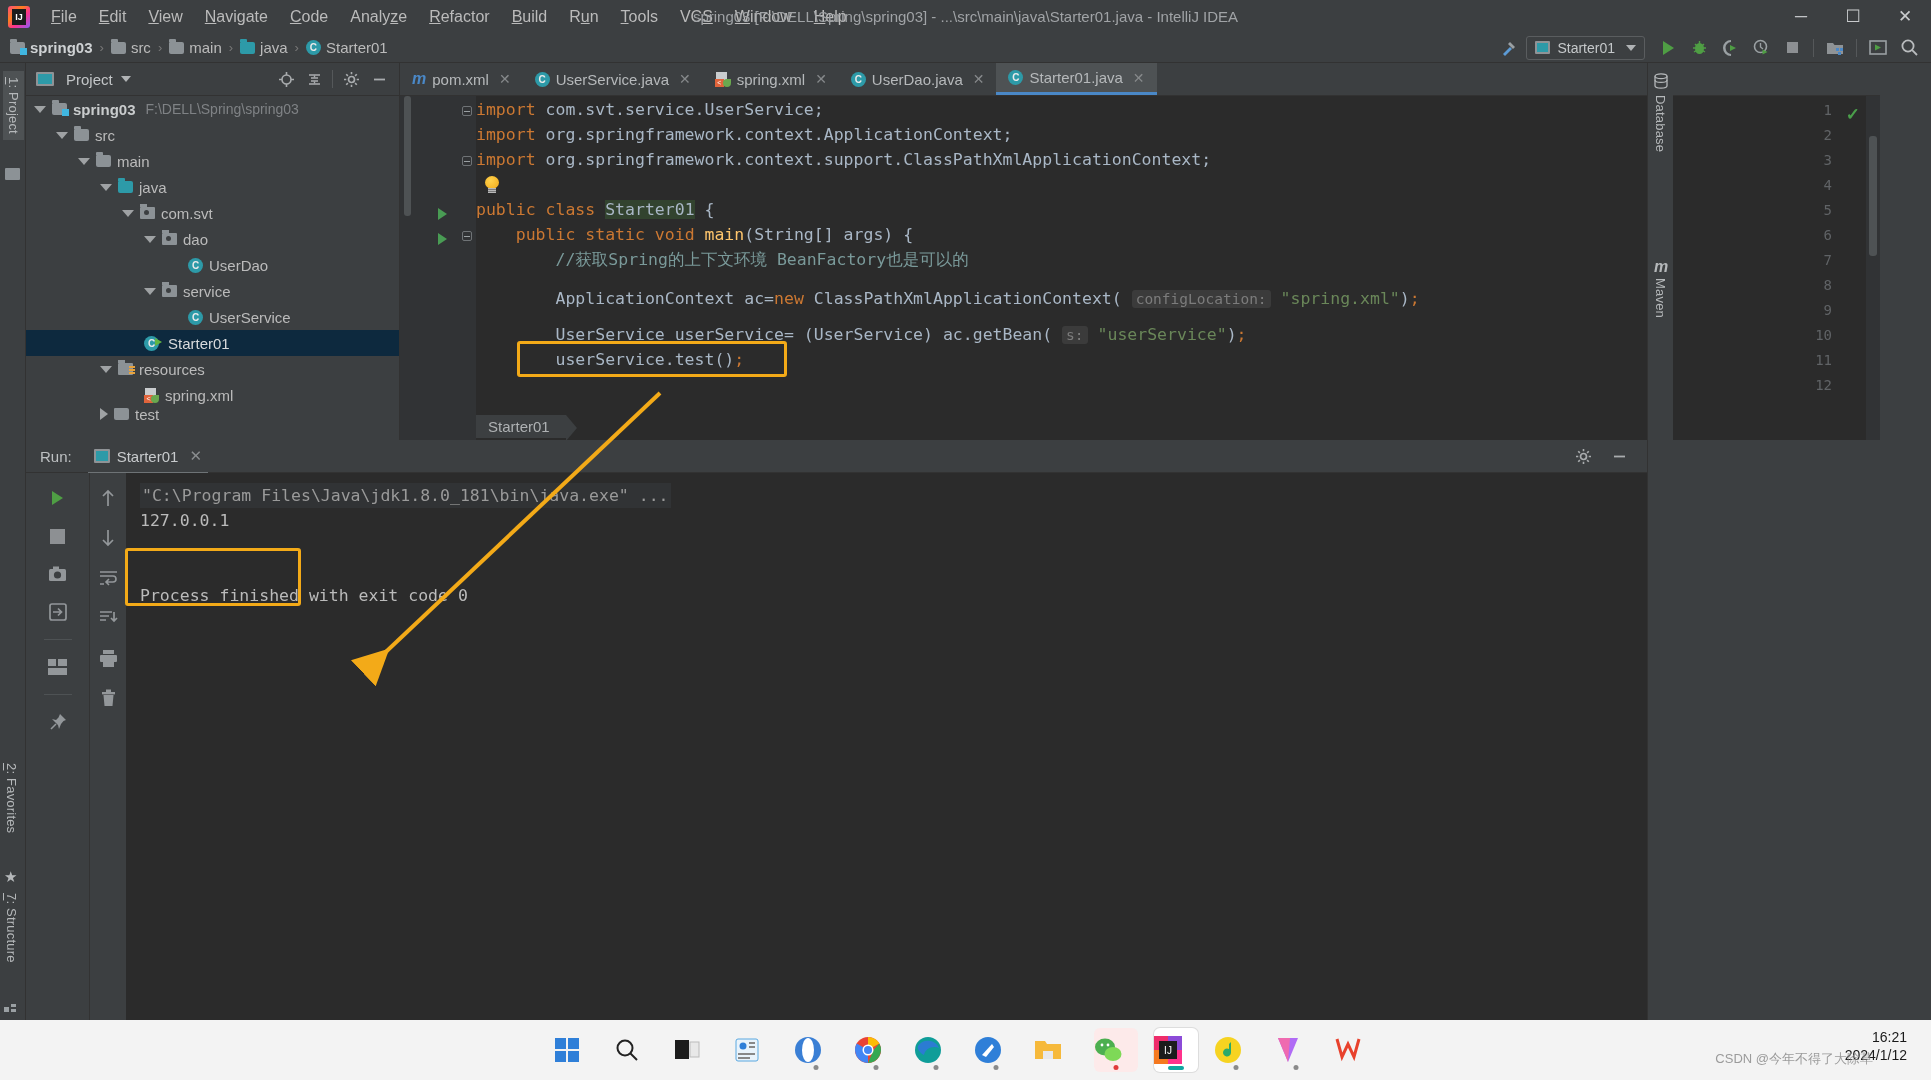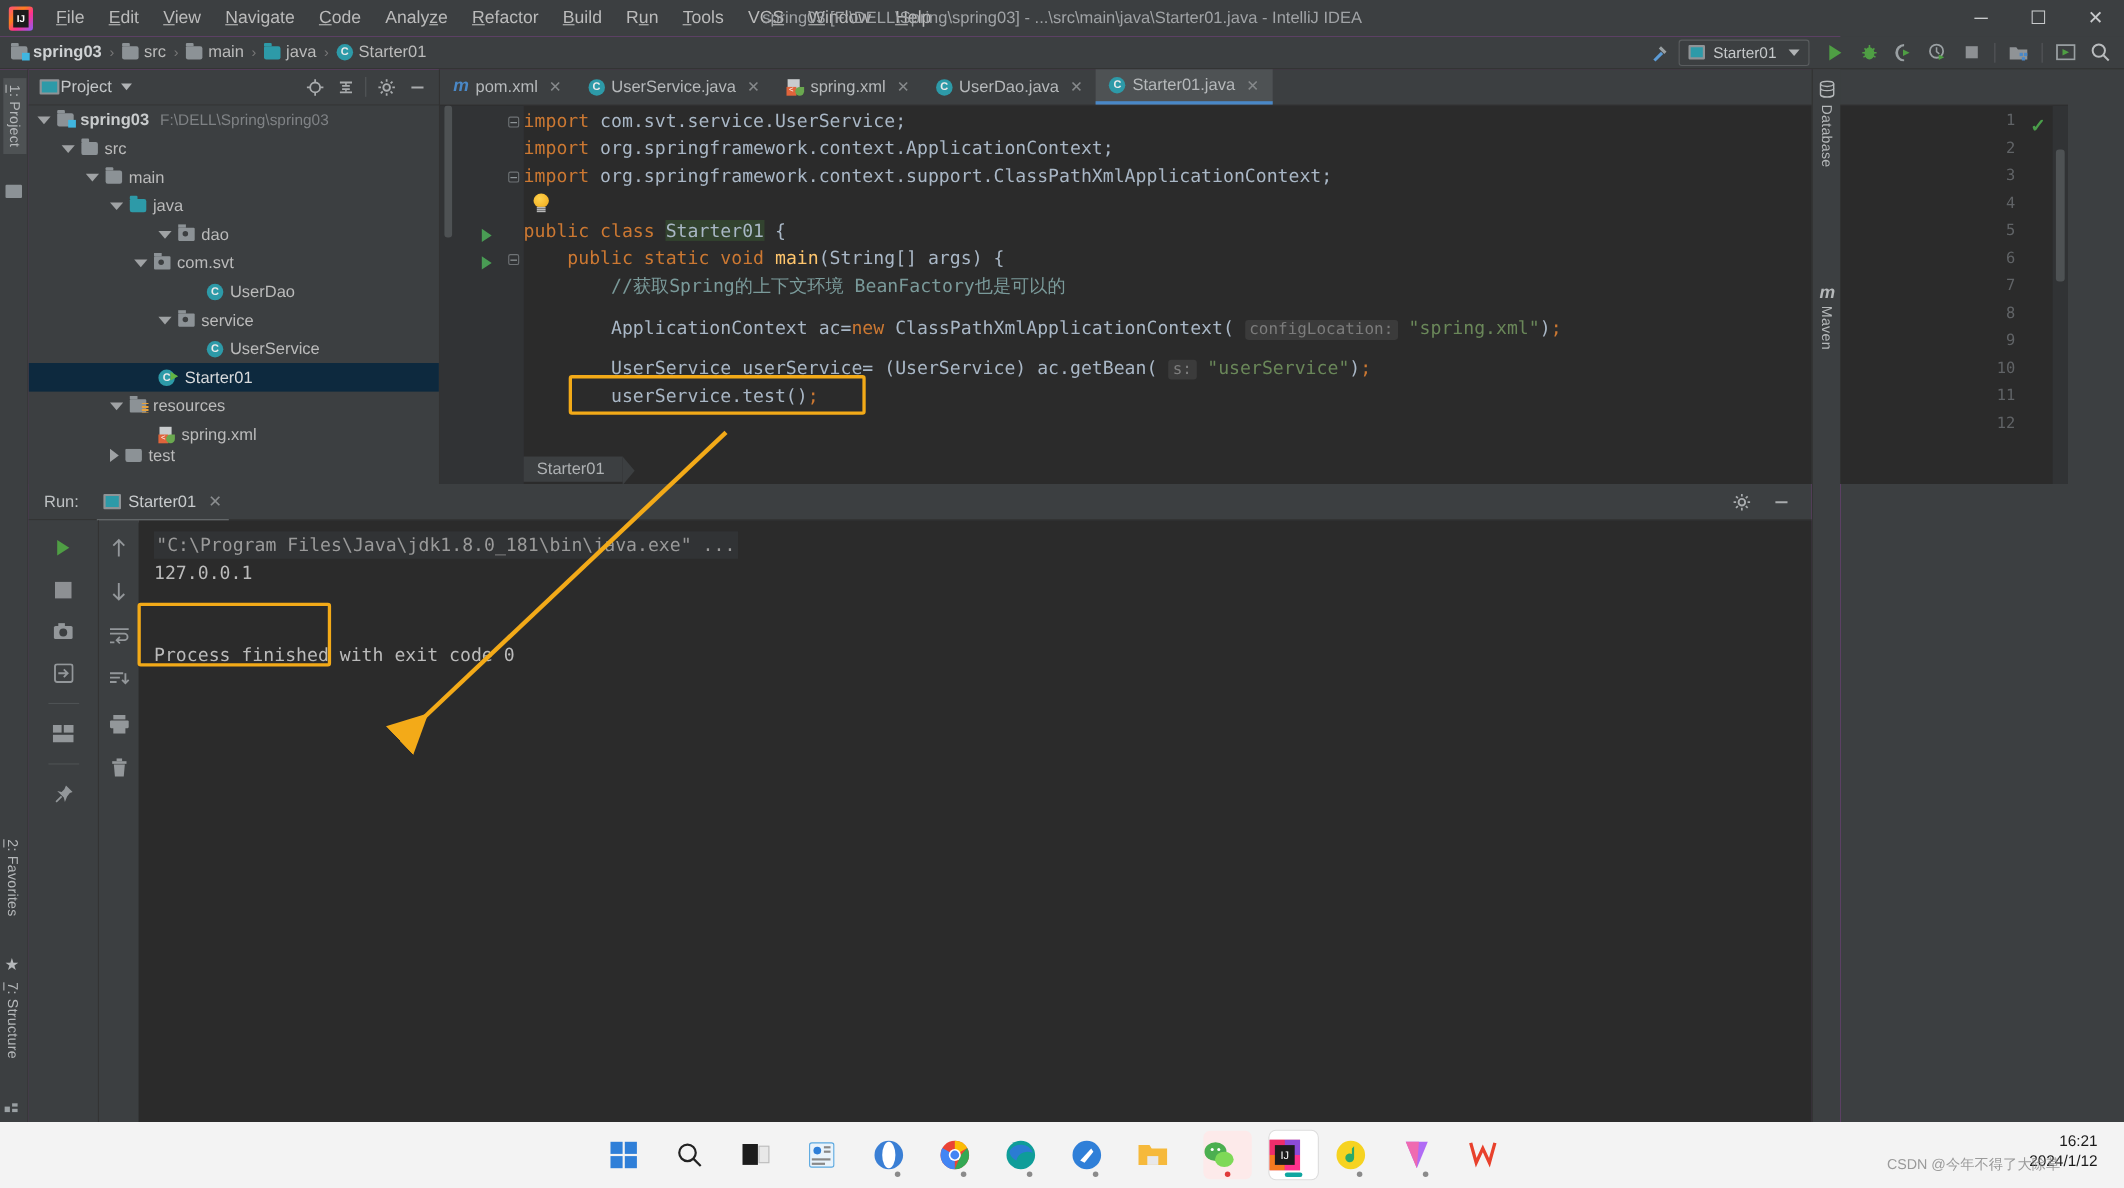--- a/index.html
+++ b/index.html
@@ -2,21 +2,21 @@
 <html><head>
 <meta charset="utf-8">
 <style>
   * { box-sizing: border-box; margin: 0; padding: 0; }
   html, body {
     width: 1931px; height: 1080px;
     background: #3c3f41;
     font-family: "Liberation Sans", sans-serif;
     overflow: hidden;
   }
-  #app { position: relative; width: 1673px; height: 1080px; background: #d946ef; }
+  #app { position: relative; width: 1673px; height: 1080px; background: #0f766e; }
 
   
   .titlebar {
     position: absolute; left: 0; top: 0; width: 1931px; height: 33px;
     background: #3c3f41; display: flex; align-items: center;
   }
   .ij-logo {
     width: 22px; height: 22px; margin-left: 8px; margin-right: 10px;
     border-radius: 3px; position: relative; overflow: hidden;
     background: linear-gradient(135deg,#fd4d7d 0%,#fc801d 35%,#ff318c 60%,#8b5cf6 100%);
@@ -110,21 +110,21 @@
 
   
   .proj-panel {
     position: absolute; left: 26px; top: 63px; width: 374px; height: 377px;
     background: #3c3f41; border-right: 1px solid #323232;
   }
   .proj-header {
     height: 33px; display: flex; align-items: center; padding: 0 6px 0 10px;
     border-bottom: 1px solid #323232;
   }
-  .proj-header .title { color: #c3c6c8; font-size: 15px; margin-left: 1px; }
+  .proj-header .title { color: #c3c6c8; font-size: 15px; margin-left: 12px; }
   .proj-win-ic {
     width: 18px; height: 14px; border: 2px solid #8f9396; background: #2d9aa8; border-radius: 1px;
   }
   .caret-dn {
     width: 0; height: 0; border-left: 5px solid transparent; border-right: 5px solid transparent;
     border-top: 6px solid #b0b3b5; margin-left: 8px;
   }
   .proj-header .spacer { flex: 1; }
   .proj-tree {
     background: #3c3f41; height: 344px; overflow: hidden; position: relative;
@@ -527,30 +527,30 @@
         <span class="ic folder-ic"></span>
         <span class="tname">main</span>
       </div>
 
       <div class="trow" style="padding-left:74px">
         <span class="tri"></span>
         <span class="ic folder-ic teal"></span>
         <span class="tname">java</span>
       </div>
 
+      <div class="trow" style="padding-left:96px">
+        <span class="tri"></span>
+        <span class="ic pkg-ic"></span>
+        <span class="tname">com.svt</span>
+      </div>
+
       <div class="trow" style="padding-left:118px">
         <span class="tri"></span>
         <span class="ic pkg-ic"></span>
         <span class="tname">dao</span>
-      </div>
-
-      <div class="trow" style="padding-left:96px">
-        <span class="tri"></span>
-        <span class="ic pkg-ic"></span>
-        <span class="tname">com.svt</span>
       </div>
 
       <div class="trow" style="padding-left:162px">
         <span class="ic class-ic">C</span>
         <span class="tname">UserDao</span>
       </div>
 
       <div class="trow" style="padding-left:118px">
         <span class="tri"></span>
         <span class="ic pkg-ic"></span>

